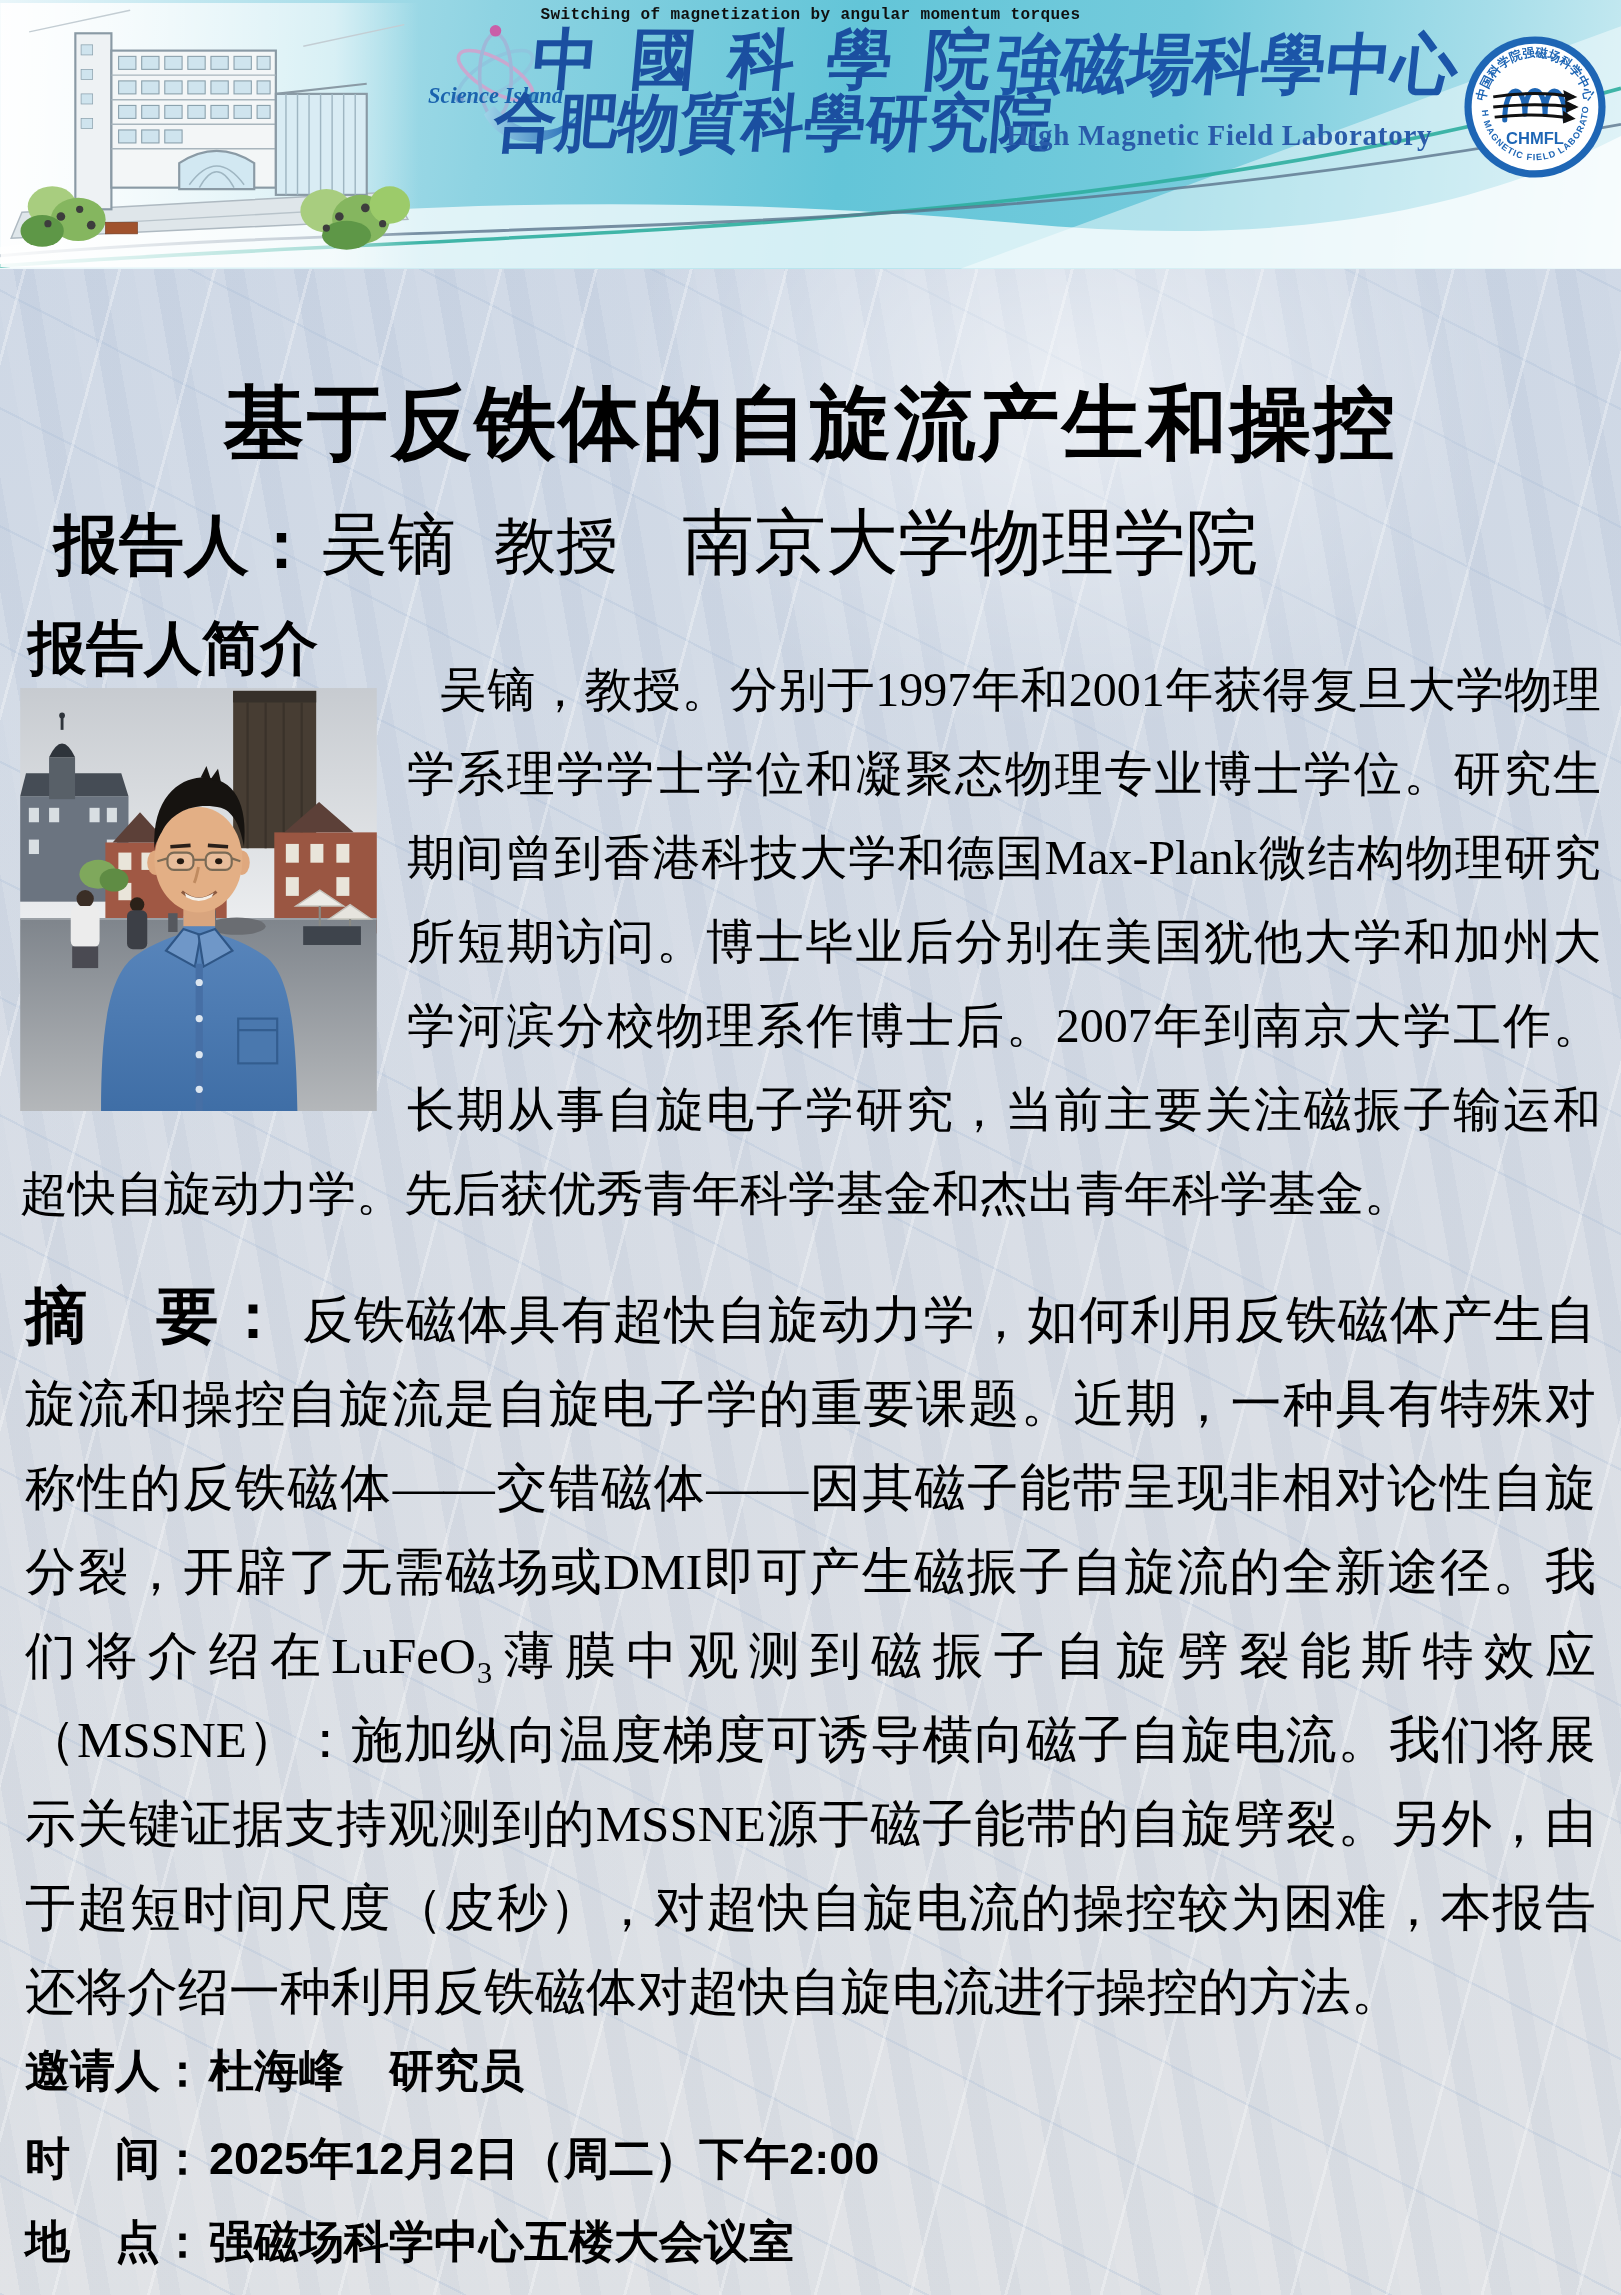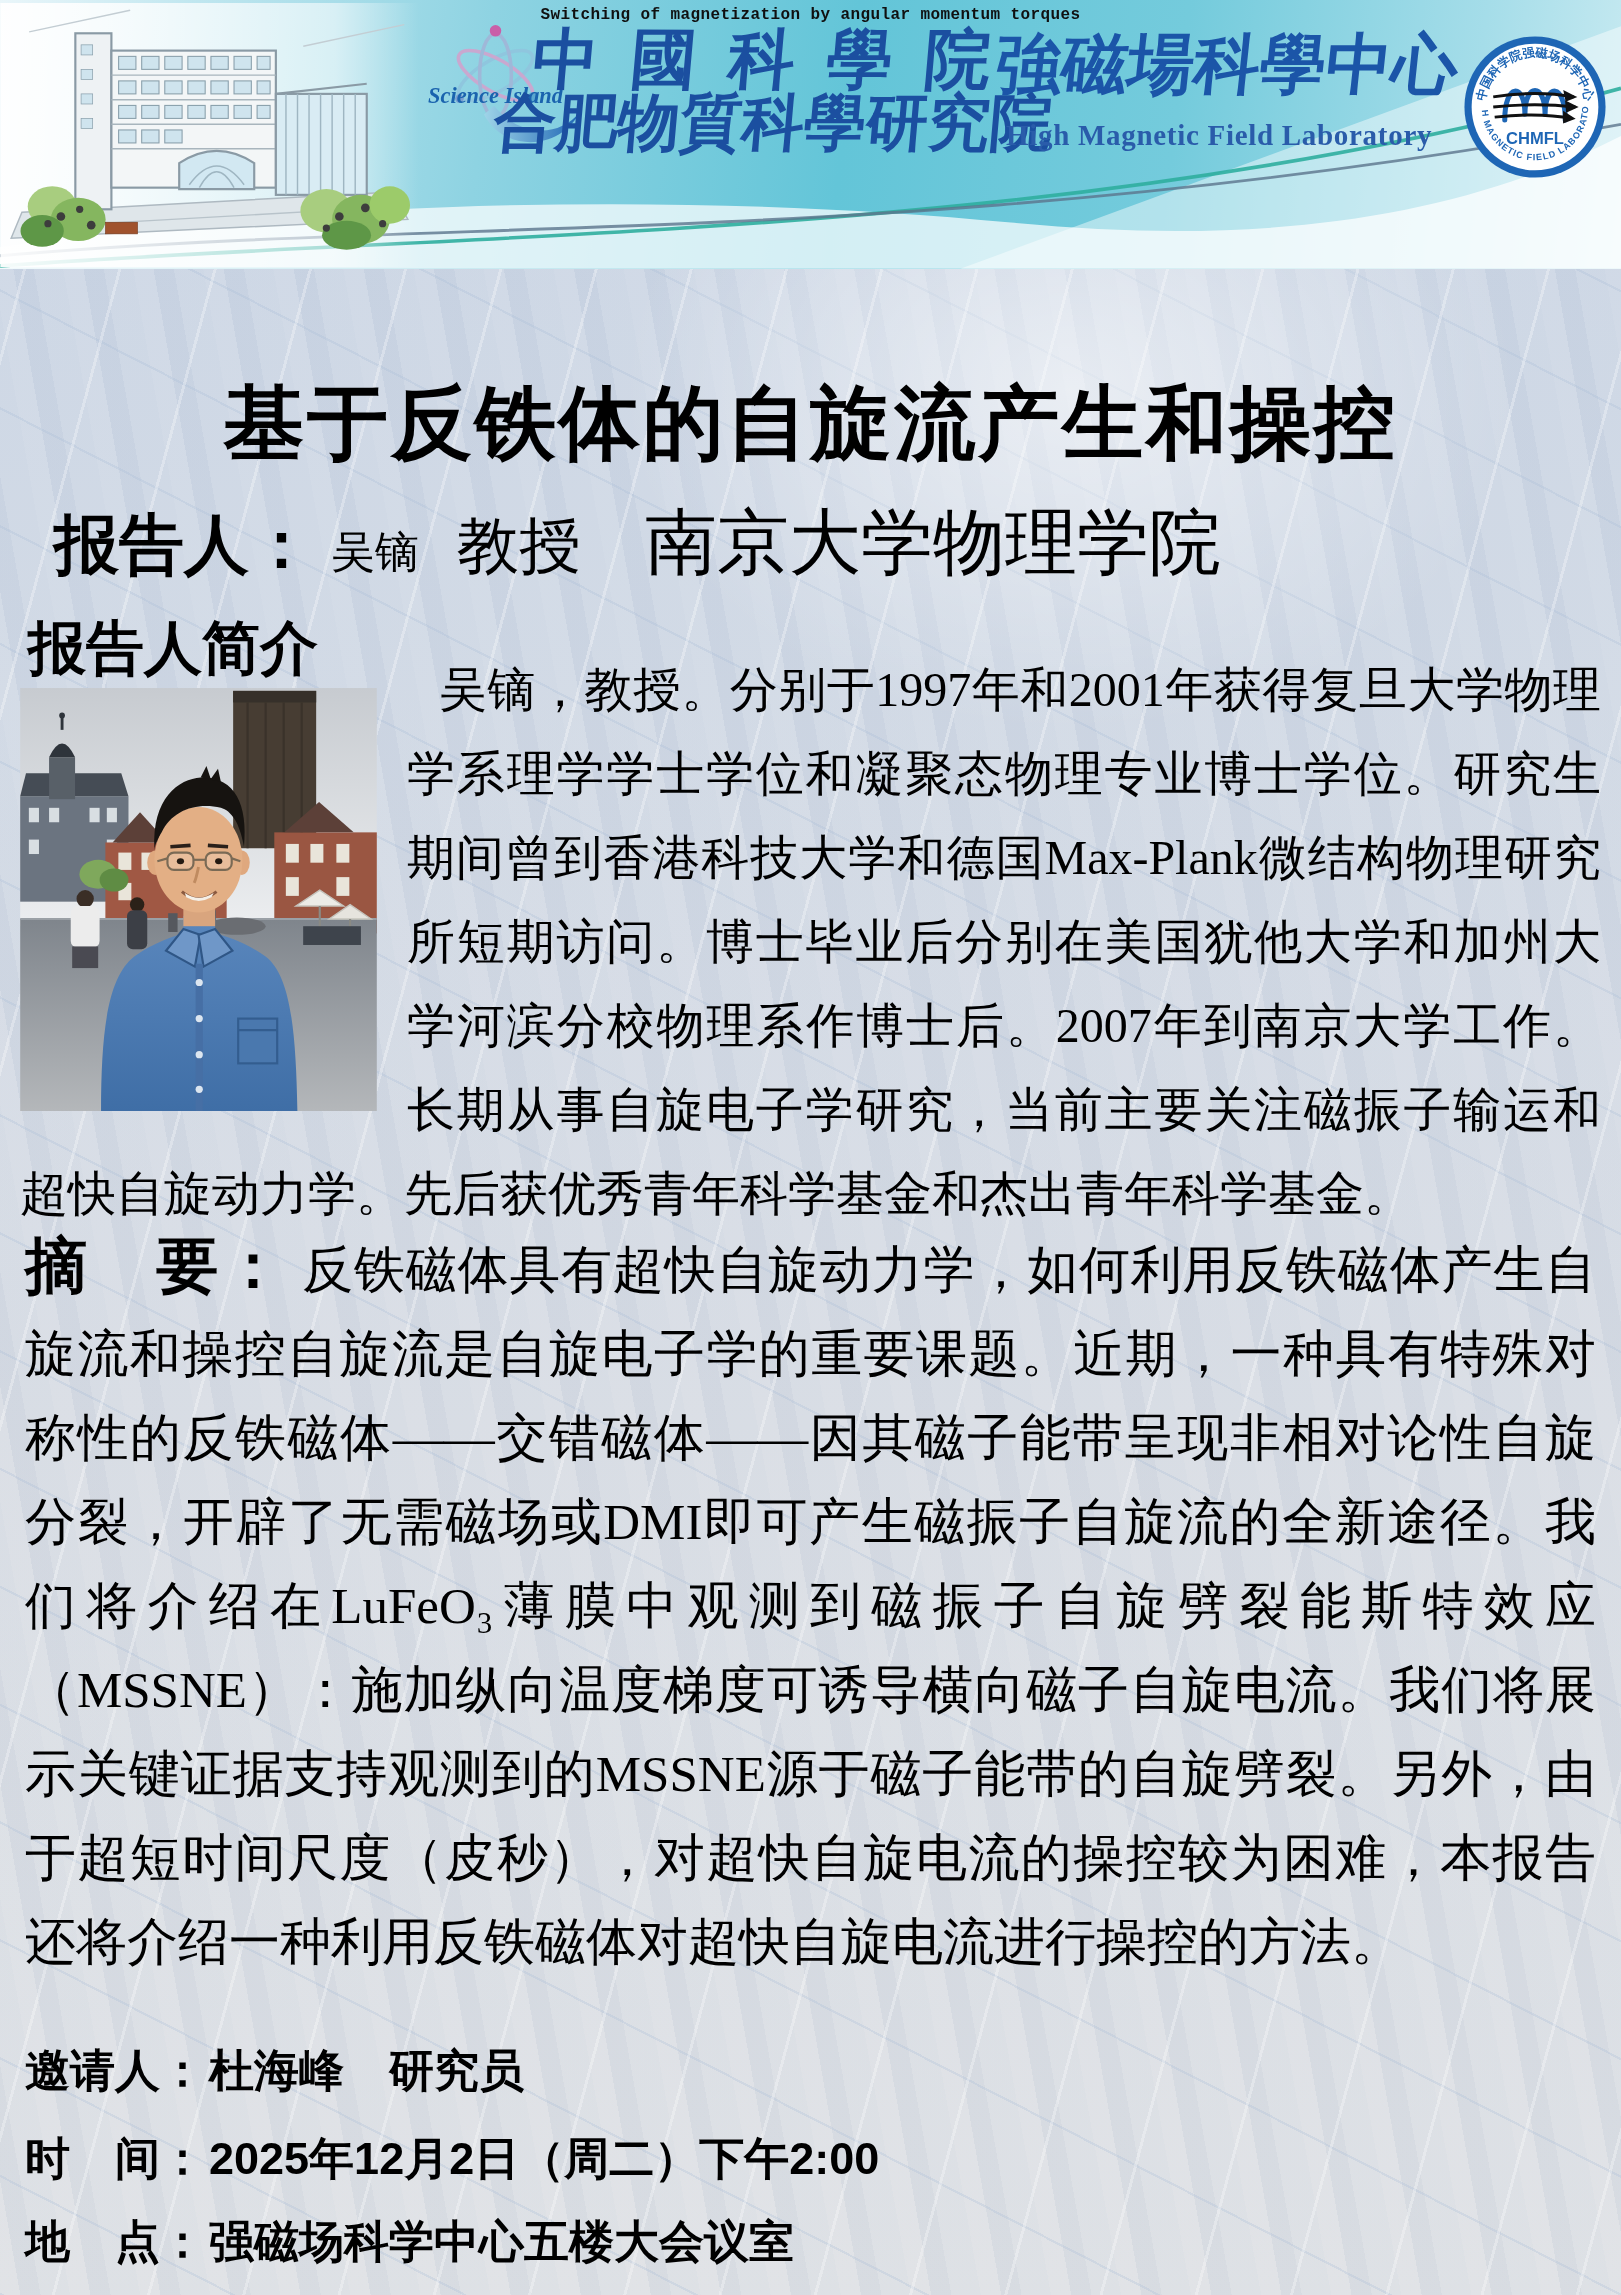--- a/index.html
+++ b/index.html
@@ -33,29 +33,29 @@
   .center-cn{font-family:"Liberation Serif",serif;font-weight:bold;font-size:66px;color:#1b55a8;
     transform:skewX(-6deg);white-space:nowrap;line-height:1.1;}
   .center-en{font-family:"Liberation Serif",serif;font-weight:bold;font-size:29px;color:#2a5caa;
     margin-top:17.3px;margin-left:10px;letter-spacing:0.7px;white-space:nowrap;}
   .chmfl-wrap{position:absolute;left:1463px;top:35px;width:144px;height:144px;}
   
   .title{position:absolute;top:316px;left:0;width:100%;text-align:center;
     font-weight:bold;font-size:81px;letter-spacing:2.9px;}
   .speaker{position:absolute;left:54px;top:495px;white-space:nowrap;}
   .speaker-label{font-weight:bold;font-size:65px;}
-  .speaker-name{font-family:"Liberation Serif",serif;font-size:44px;margin-left:17px;text-align:right;}
+  .speaker-name{font-family:"Liberation Serif",serif;font-size:68px;margin-left:6px;text-align:right;}
   .speaker-title{font-family:"Liberation Serif",serif;font-size:62px;margin-left:38px;}
   .speaker-aff{font-family:"Liberation Serif",serif;font-size:72px;margin-left:64px;}
   .bio-heading{position:absolute;left:20px;top:602px;font-weight:bold;font-size:58px;}
   .bio-body{position:absolute;left:20px;top:648px;width:1581px;}
   .speaker-photo{float:left;width:357px;height:423px;margin:40px 30px 19px 0;}
   .bio-text{margin:0;font-family:"Liberation Serif",serif;font-size:48px;line-height:84px;
     text-align:justify;text-indent:32px;}
-  .abstract{position:absolute;left:25px;top:1228px;width:1571px;margin:0;
+  .abstract{position:absolute;left:25px;top:1278px;width:1571px;margin:0;
     font-family:"Liberation Serif",serif;font-size:51px;line-height:84px;text-align:justify;}
   .abstract-label{font-family:"Liberation Sans",sans-serif;font-weight:bold;font-size:62px;
     letter-spacing:2.9px;padding-right:14.4px;line-height:1;}
   .info{position:absolute;left:25px;font-weight:bold;font-size:45px;white-space:nowrap;}
   #info-inviter{top:2041px;}
   #info-time{top:2129px;}
   #info-venue{top:2212px;}
   .info .val{margin-left:4px;}
 </style>
 </head>

